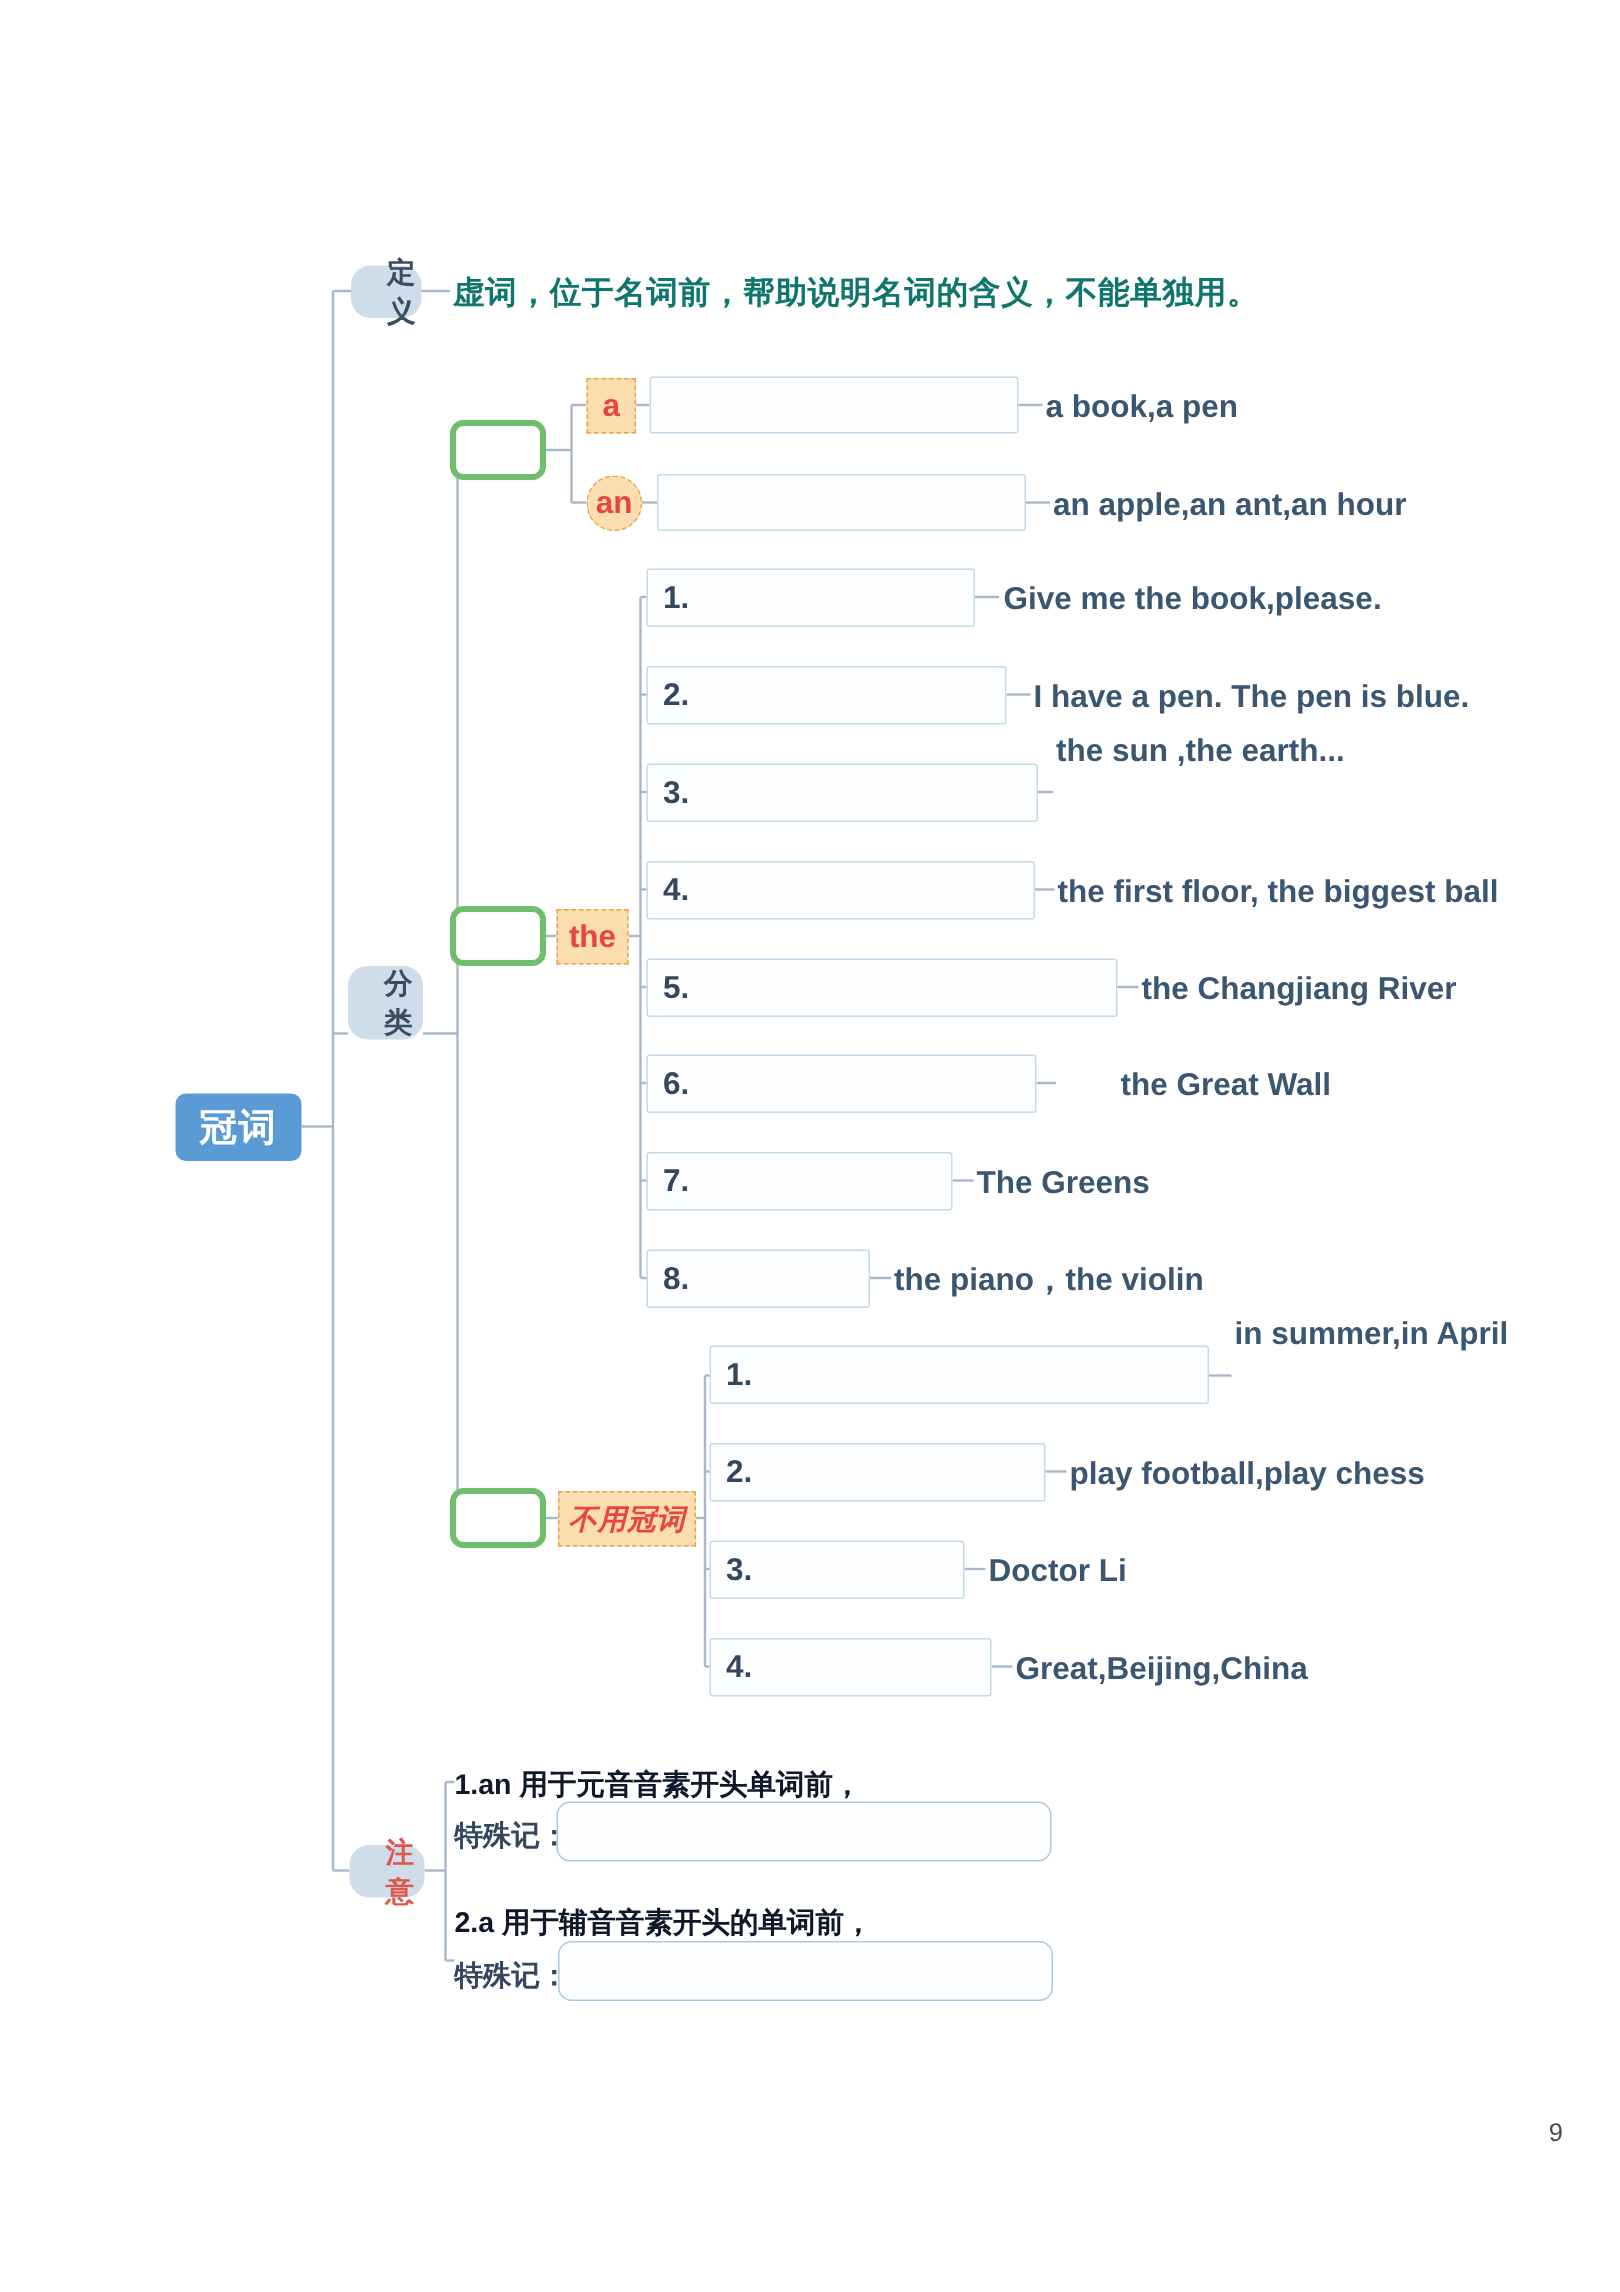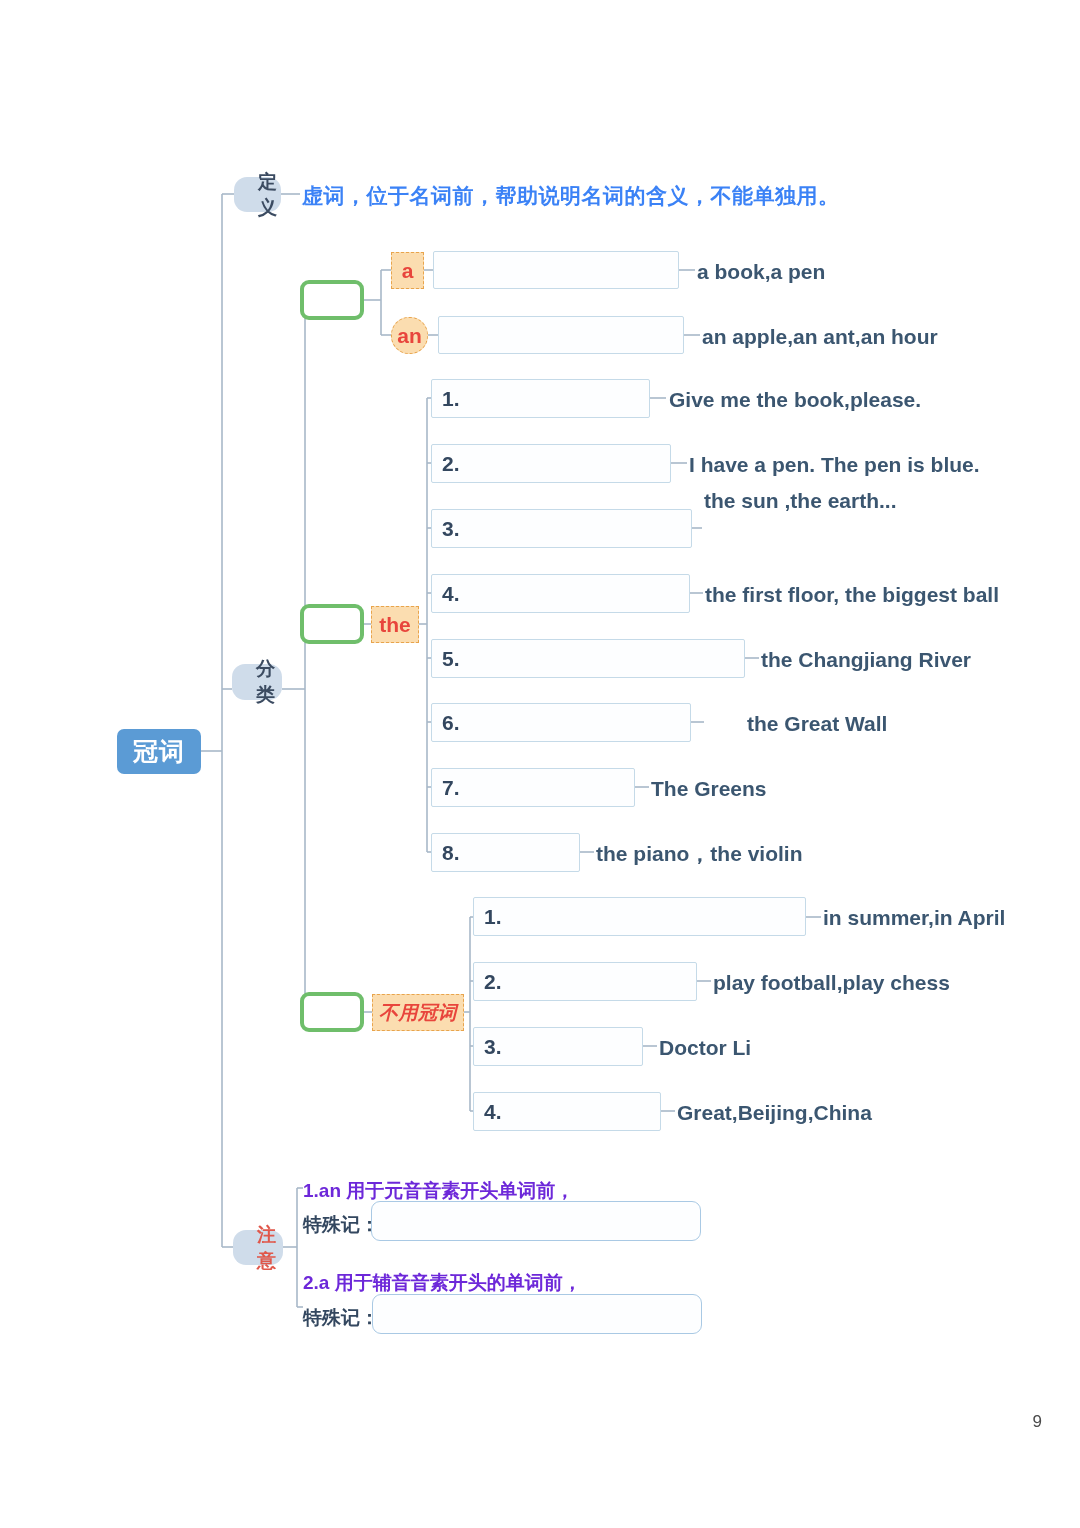--- a/index.html
+++ b/index.html
@@ -108,33 +108,33 @@
     white-space: nowrap;
     line-height: 1;
     display: flex;
     align-items: center;
   }
 
   .def-text {
     position: absolute;
     font-size: 21px;
     font-weight: bold;
-    color: #3b82f6;
+    color: #0f766e;
     white-space: nowrap;
     line-height: 1;
     display: flex;
     align-items: center;
     letter-spacing: 0.5px;
   }
 
   .note-head {
     position: absolute;
     font-size: 19px;
     font-weight: bold;
-    color: #6d28d9;
+    color: #0f172a;
     white-space: nowrap;
     line-height: 1;
     display: flex;
     align-items: center;
   }
   .note-label {
     position: absolute;
     font-size: 19px;
     font-weight: bold;
     color: #33475F;
@@ -223,21 +223,21 @@
       <path d="M297 1307 H303"></path>
     </g>
   </svg>
 
   <div class="node root-node" style="left:117px; top:729px; width:84px; height:45px;">冠词</div>
 
   <div class="node pill" style="left:234px; top:177px; width:47px; height:35px;">定义</div>
 
   <div class="def-text" style="left:302px; top:182px; height:26px;">虚词，位于名词前，帮助说明名词的含义，不能单独用。</div>
 
-  <div class="node pill" style="left:232px; top:664px; width:50px; height:36px;">分类</div>
+  <div class="node pill" style="left:232px; top:644px; width:50px; height:49px;">分类</div>
 
   <div class="node pill alert" style="left:233px; top:1230px; width:50px; height:35px;">注意</div>
 
   <div class="node greenbox" style="left:300px; top:280px; width:64px; height:40px;"></div>
 
   <div class="node tag" style="left:391px; top:252px; width:33px; height:37px;">a</div>
 
   <div class="node blank" style="left:433px; top:251px; width:246px; height:38px;"></div>
 
   <div class="leaf-text" style="left:697px; top:258px; height:26px;">a book,a pen</div>
@@ -292,21 +292,21 @@
   </div>
   <div class="leaf-text" style="left:596px; top:840px; height:26px;">the piano，the violin</div>
 
   <div class="node greenbox" style="left:300px; top:992px; width:64px; height:40px;"></div>
 
   <div class="node tag zh" style="left:372px; top:994px; width:92px; height:37px;font-style:italic;">不用冠词</div>
 
   <div class="node blank" style="left:473px; top:897px; width:333px; height:39px;">
     <span class="num">1.</span>
   </div>
-  <div class="leaf-text" style="left:823px; top:904px; height:26px;">in summer,in April</div>
+  <div class="leaf-text" style="left:823px; top:876px; height:26px;">in summer,in April</div>
 
   <div class="node blank" style="left:473px; top:962px; width:224px; height:39px;">
     <span class="num">2.</span>
   </div>
   <div class="leaf-text" style="left:713px; top:969px; height:26px;">play football,play chess</div>
 
   <div class="node blank" style="left:473px; top:1027px; width:170px; height:39px;">
     <span class="num">3.</span>
   </div>
   <div class="leaf-text" style="left:659px; top:1034px; height:26px;">Doctor Li</div>

